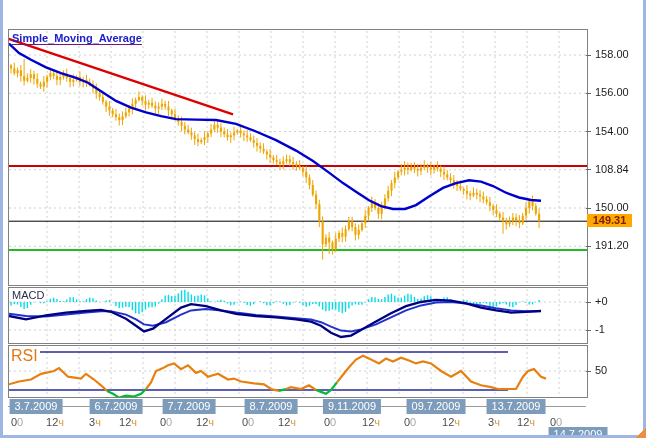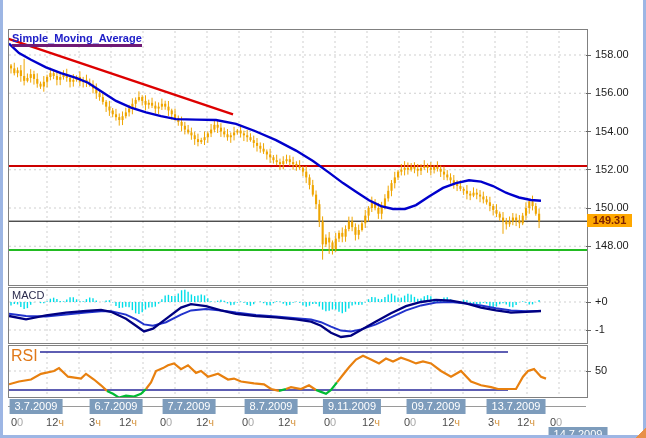--- a/index.html
+++ b/index.html
@@ -24,21 +24,21 @@
   .maxb::before{content:"";position:absolute;left:3px;top:3px;width:7px;height:7px;border:1px solid #fff;
     border-top-width:2px;box-sizing:border-box;}
   .close::before,.close::after{content:"";position:absolute;left:2px;top:6px;width:9px;height:2px;background:#fff;}
   .close::before{transform:rotate(45deg);}.close::after{transform:rotate(-45deg);}
   .panel{position:absolute;left:8px;width:578px;background:#fff;border:1px solid #808080;}
   .p-main{top:29px;height:255px;}
   .p-macd{top:287px;height:55px;}
   .p-rsi{top:345px;height:51px;}
   .panel svg{position:absolute;left:0;top:0;}
   .sma-label{position:absolute;left:3px;top:2px;font-size:11px;font-weight:bold;color:#2020c8;
-    border-bottom:3px solid #701a75;z-index:5;background:rgba(255,255,255,.0);}
+    border-bottom:1px solid #701a75;z-index:5;background:rgba(255,255,255,.0);}
   .macd-label{position:absolute;left:3px;top:1px;font-size:11px;color:#2b2b4d;z-index:5;}
   .rsi-label{position:absolute;left:2px;top:1px;font-size:16px;color:#e07818;z-index:5;background:#fff;padding-right:2px;}
   #right-axis{position:absolute;left:586px;top:0;width:58px;height:318px;z-index:6;}
   .tick{position:absolute;left:0;width:5px;height:1px;background:#666;}
   .axlabel{position:absolute;left:9px;font-size:11px;color:#1c1c1c;white-space:nowrap;}
   .current-price{position:absolute;left:587px;top:214px;width:45px;height:13px;z-index:7;
     background:#ffa800;color:#7c2000;font-size:11px;font-weight:bold;text-align:center;line-height:13px;}
   #date-axis{position:absolute;left:0;top:398px;width:646px;height:34px;}
   .dateline{position:absolute;left:8px;top:8px;width:578px;height:1px;background:#9a9a9a;}
   .datebadge{position:absolute;top:1px;transform:translateX(-50%);background:#7d9cbc;color:#fff;
@@ -635,25 +635,25 @@
   </div>
 
   <div id="right-axis">
       <div class="tick" style="top: 54.5px;"></div>
       <div class="axlabel" style="top: 48px;">158.00</div>
       <div class="tick" style="top: 92.75px;"></div>
       <div class="axlabel" style="top: 86.25px;">156.00</div>
       <div class="tick" style="top: 131px;"></div>
       <div class="axlabel" style="top: 124.5px;">154.00</div>
       <div class="tick" style="top: 169.25px;"></div>
-      <div class="axlabel" style="top: 162.75px;">152.00</div>
+      <div class="axlabel" style="top: 162.75px;">108.84</div>
       <div class="tick" style="top: 207.5px;"></div>
       <div class="axlabel" style="top: 201px;">150.00</div>
       <div class="tick" style="top: 245.75px;"></div>
-      <div class="axlabel" style="top: 239.25px;">148.00</div>
+      <div class="axlabel" style="top: 239.25px;">191.20</div>
       <div class="tick" style="top: 301.5px;"></div>
       <div class="axlabel" style="top: 295px;">+0</div>
       <div class="tick" style="top: 329.5px;"></div>
       <div class="axlabel" style="top: 323px;">-1</div>
       <div class="tick" style="top: 370.5px;"></div>
       <div class="axlabel" style="top: 364px;">50</div>
     </div>
   <div class="current-price">149.31</div>
   <div id="date-axis">
     <div class="dateline"></div>

